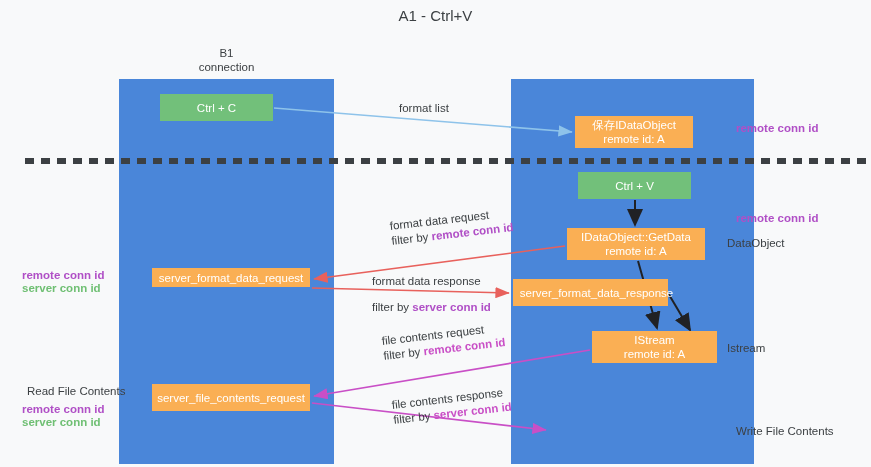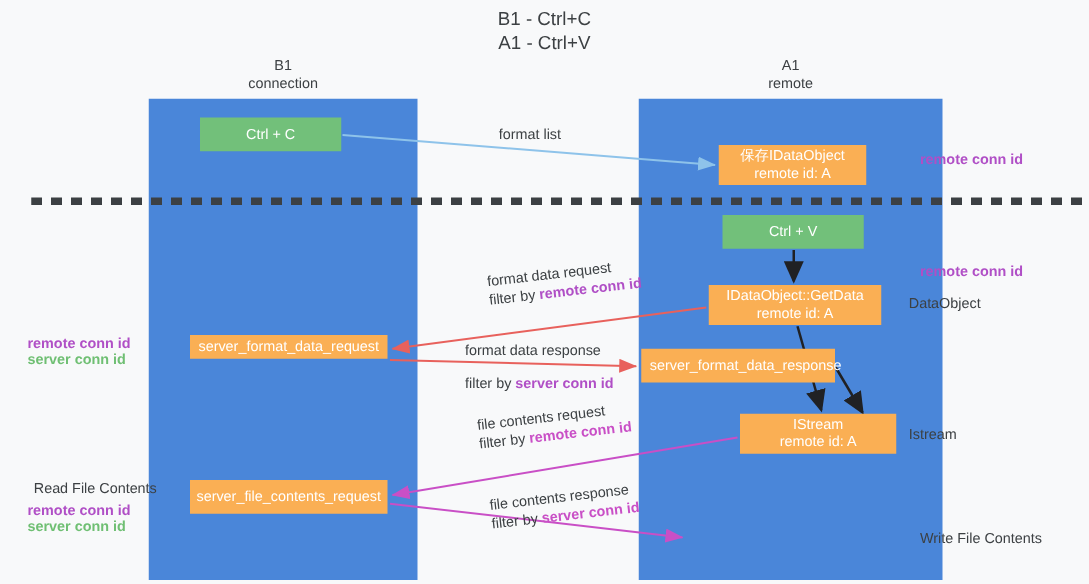--- a/index.html
+++ b/index.html
@@ -108,31 +108,26 @@
 </style>
 </head>
 <body>
 
 <div id="stage">
 
   <div class="lane" id="lane-b1"></div>
   <div class="lane" id="lane-a1"></div>
 
   <div id="title">
-    <div>B1 - Ctrl+C</div>
     <div>A1 - Ctrl+V</div>
   </div>
 
   <div class="lane-header" id="hdr-b1">
     <div>B1</div>
     <div>connection</div>
-  </div>
-  <div class="lane-header" id="hdr-a1">
-    <div>A1</div>
-    <div>remote</div>
   </div>
 
   <svg id="wires">
     <defs>
       <marker id="ah-blue" markerWidth="9" markerHeight="7" refX="8.5" refY="3.5" orient="auto">
         <polygon points="0 0, 9 3.5, 0 7" fill="#8ec3ea"></polygon>
       </marker>
       <marker id="ah-red" markerWidth="9" markerHeight="7" refX="8.5" refY="3.5" orient="auto">
         <polygon points="0 0, 9 3.5, 0 7" fill="#e8615c"></polygon>
       </marker>

